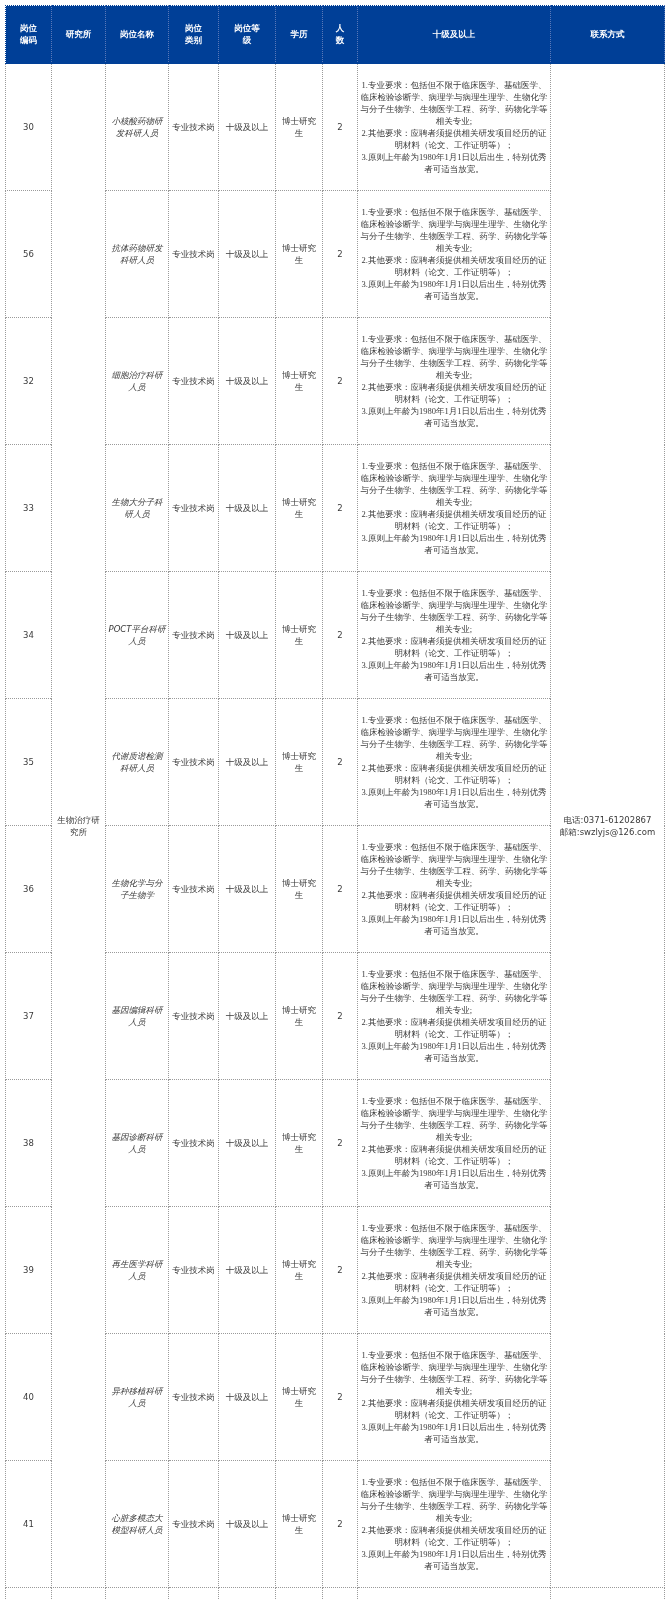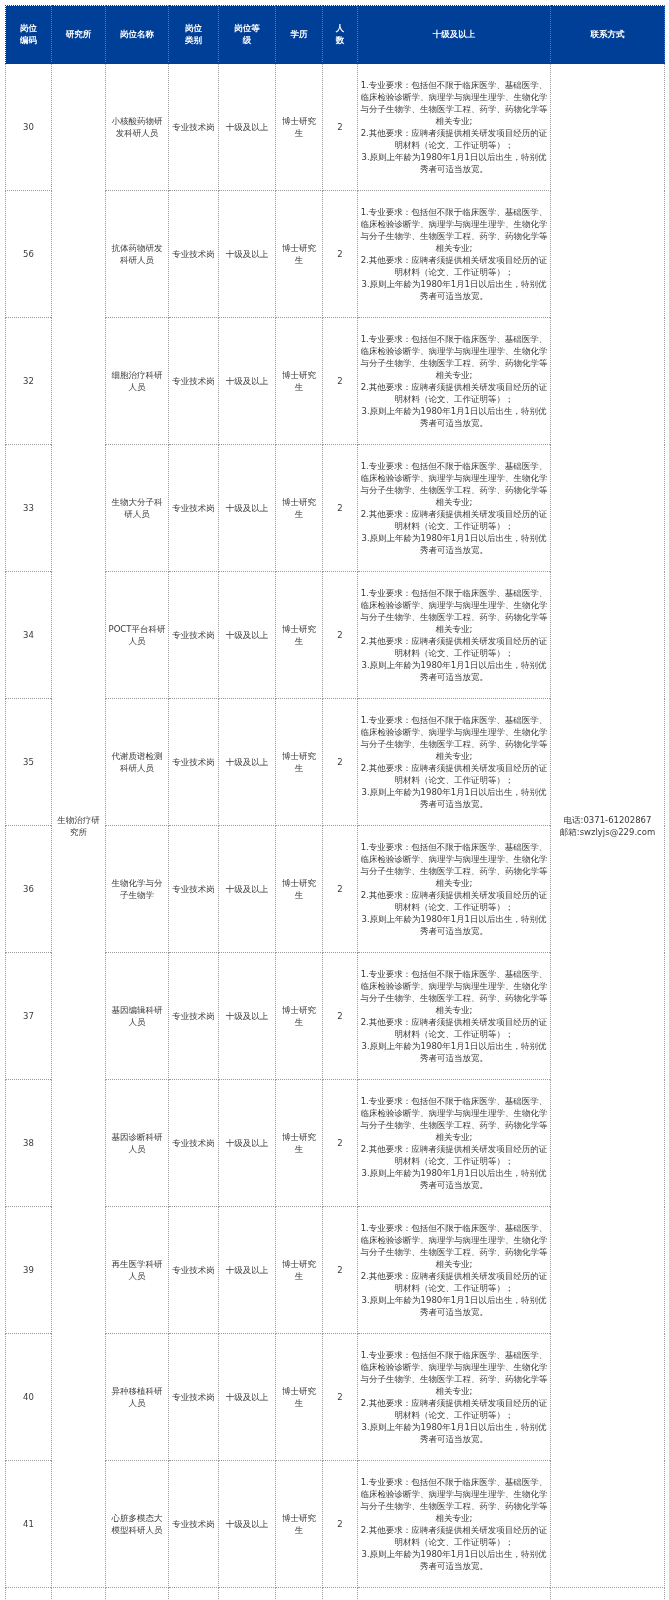--- a/index.html
+++ b/index.html
@@ -14,23 +14,23 @@
       height: 33px; padding: 12px; text-align: center; vertical-align: middle;
       border: 1px dotted #003f97; border-right: 1px dotted #5a78b8;
     }
     table.grid td {
       border: 1px dotted #9a9a9a; font-size: 8.5px; text-align: center;
       vertical-align: middle; padding: 0 2px; line-height: 12px; color: #3a3a3a;
     }
     tr.data-row td { height: 126px; }
     tr.total-row td { height: 32px; }
     td.req { text-align: left; padding: 0 3px; font-size: 8px; line-height: 15.5px; }
-    td.req div { white-space: normal; }
+    td.req div { white-space: normal; font-family: Liberation Serif, serif; }
     td.contact { font-size: 8.5px; line-height: 15px; padding: 0 2px; margin-top: 17px; }
-    td.name { padding: 0 3px; }
+    td.name { padding: 0 3px; font-style: italic; }
   </style>
 </head>
 <body>
 
 <table class="grid">
   <colgroup>
     <col style="width:46px">
       <col style="width:54px">
       <col style="width:63px">
       <col style="width:50px">
@@ -62,21 +62,21 @@
     <td>十级及以上</td>
     <td>博士研究生</td>
     <td>2</td>
     <td class="req">
       <div>1.专业要求：包括但不限于临床医学、基础医学、临床检验诊断学、病理学与病理生理学、生物化学与分子生物学、生物医学工程、药学、药物化学等相关专业;</div>
       <div>2.其他要求：应聘者须提供相关研发项目经历的证明材料（论文、工作证明等）；</div>
       <div>3.原则上年龄为1980年1月1日以后出生，特别优秀者可适当放宽。</div>
     </td>
   <td rowspan="12" class="contact">
           <div>电话:0371-61202867</div>
-          <div>邮箱:swzlyjs@229.com</div>
+          <div>邮箱:swzlyjs@126.com</div>
         </td>
       </tr>
 
   <tr class="data-row">
     <td>56</td>
     <td class="name">抗体药物研发科研人员</td>
     <td>专业技术岗</td>
     <td>十级及以上</td>
     <td>博士研究生</td>
     <td>2</td>

